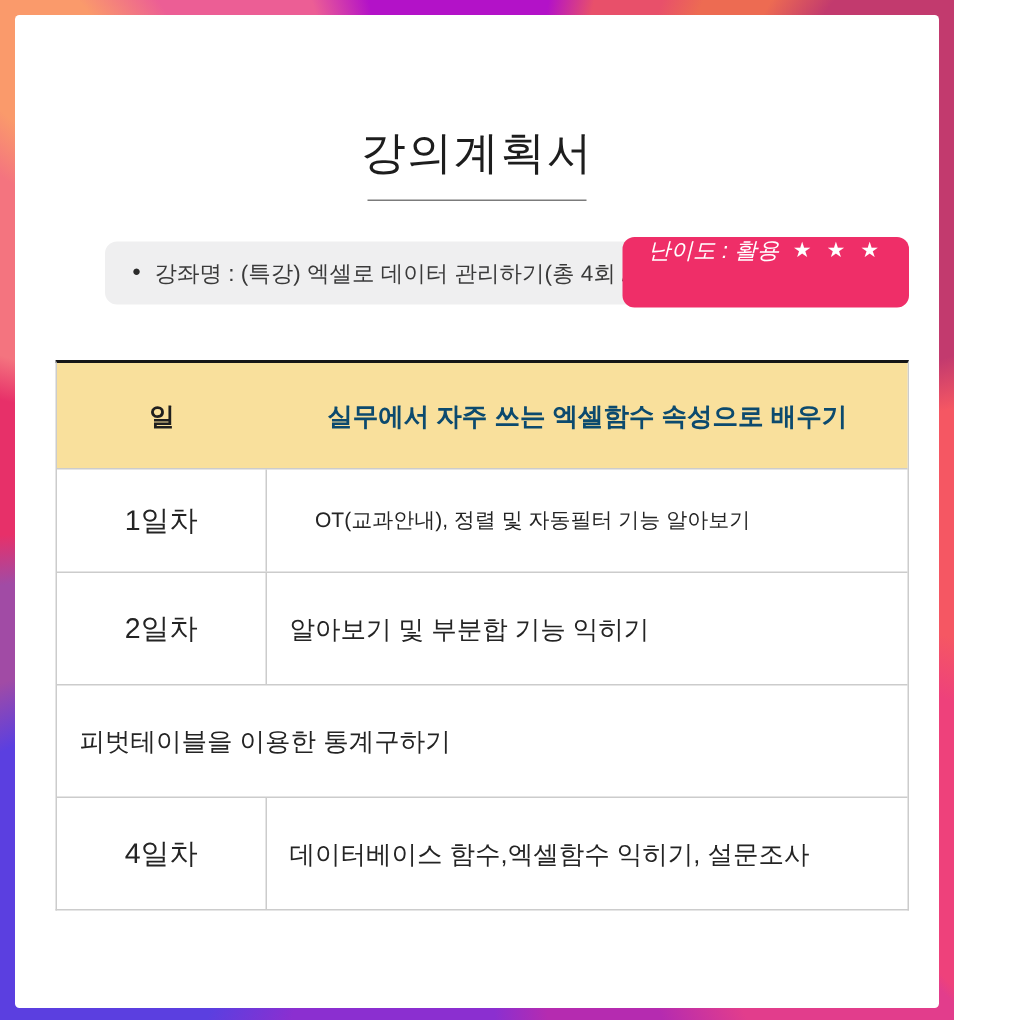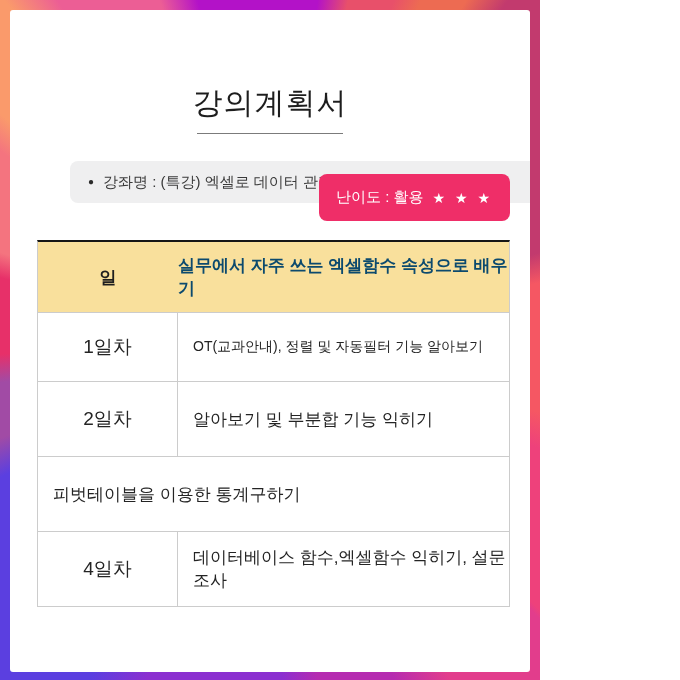--- a/index.html
+++ b/index.html
@@ -2,21 +2,21 @@
 <html style="--badge: #EF2E68; --header_bg: #F9E09C; --bar_bg: #EFEFF0; --frame_orange: #FA9A6B; --frame_purple: #B312C8; --frame_blue: #5B3FE0; --frame_pink: #E23D8C;"><head>
 <meta charset="utf-8">
 <style>
   html,body{margin:0;padding:0;}
   body{
     width:680px;height:680px;
     font-family:"Liberation Sans","DejaVu Sans",sans-serif;
     -webkit-font-smoothing:antialiased;
   }
   .frame{
-    position:relative;width:540px;height:680px;
+    position:relative;width:636px;height:680px;
     background:conic-gradient(from 0deg at 50% 50%,
       #B312C8 0deg 8deg,
       #E8506A 13deg 20deg,
       #ED6B52 24deg 30deg,
       #C23A6E 35deg 72deg,
       #F55763 78deg 105deg,
       #EE417B 112deg 135deg,
       #E23D8C 136deg 152deg,
       #B52BB0 160deg 172deg,
       #8B2FD0 178deg 200deg,
@@ -48,36 +48,36 @@
     background:var(--bar_bg,#efeff0);border-radius:8px;
     display:flex;align-items:center;padding-left:18px;box-sizing:border-box;
   }
   .bullet{
     font-size:10px;color:#2b2b2b;margin-right:9px;line-height:1;
   }
   .info-label{
     font-size:15px;color:#3a3a3a;letter-spacing:0;
   }
   .badge{
-    position:absolute;right:0;top:16px;height:47px;
+    position:absolute;right:0;top:0;height:47px;
     background:var(--badge,#EF2E68);border-radius:8px;
-    display:flex;align-items:center;padding:0 17px;box-sizing:border-box;
+    display:flex;align-items:flex-start;padding:0 17px;box-sizing:border-box;font-style:italic;
   }
   .badge-label{color:#ffffff;font-size:15px;}
   .badge-stars{color:#ffffff;font-size:14px;margin-left:9px;letter-spacing:3px;}
   .tbl{
     margin:34px 20px 0 27px;
     border:1px solid #cccccc;border-top:2px solid #161616;
   }
   .tr{display:flex;}
   .tr-head{
     background:var(--header_bg,#F9E09C);height:70px;
   }
   .tr-body{height:74px;border-top:1px solid #cccccc;}
-  .tr-body.first{height:68px;}
+  .tr-body.first{height:68px;gap:17px;}
   .td-day{
     width:140px;flex:0 0 140px;display:flex;align-items:center;justify-content:center;
     box-sizing:border-box;
   }
   .tr-body .td-day{border-right:1px solid #cccccc;}
   .td-content{
     flex:1;display:flex;align-items:center;padding-left:15px;box-sizing:border-box;
   }
   .th-day{font-size:17px;font-weight:bold;color:#1f1f1f;}
   .th-content{justify-content:center;padding-left:0;font-size:17px;font-weight:bold;color:#0c4a6e;}

